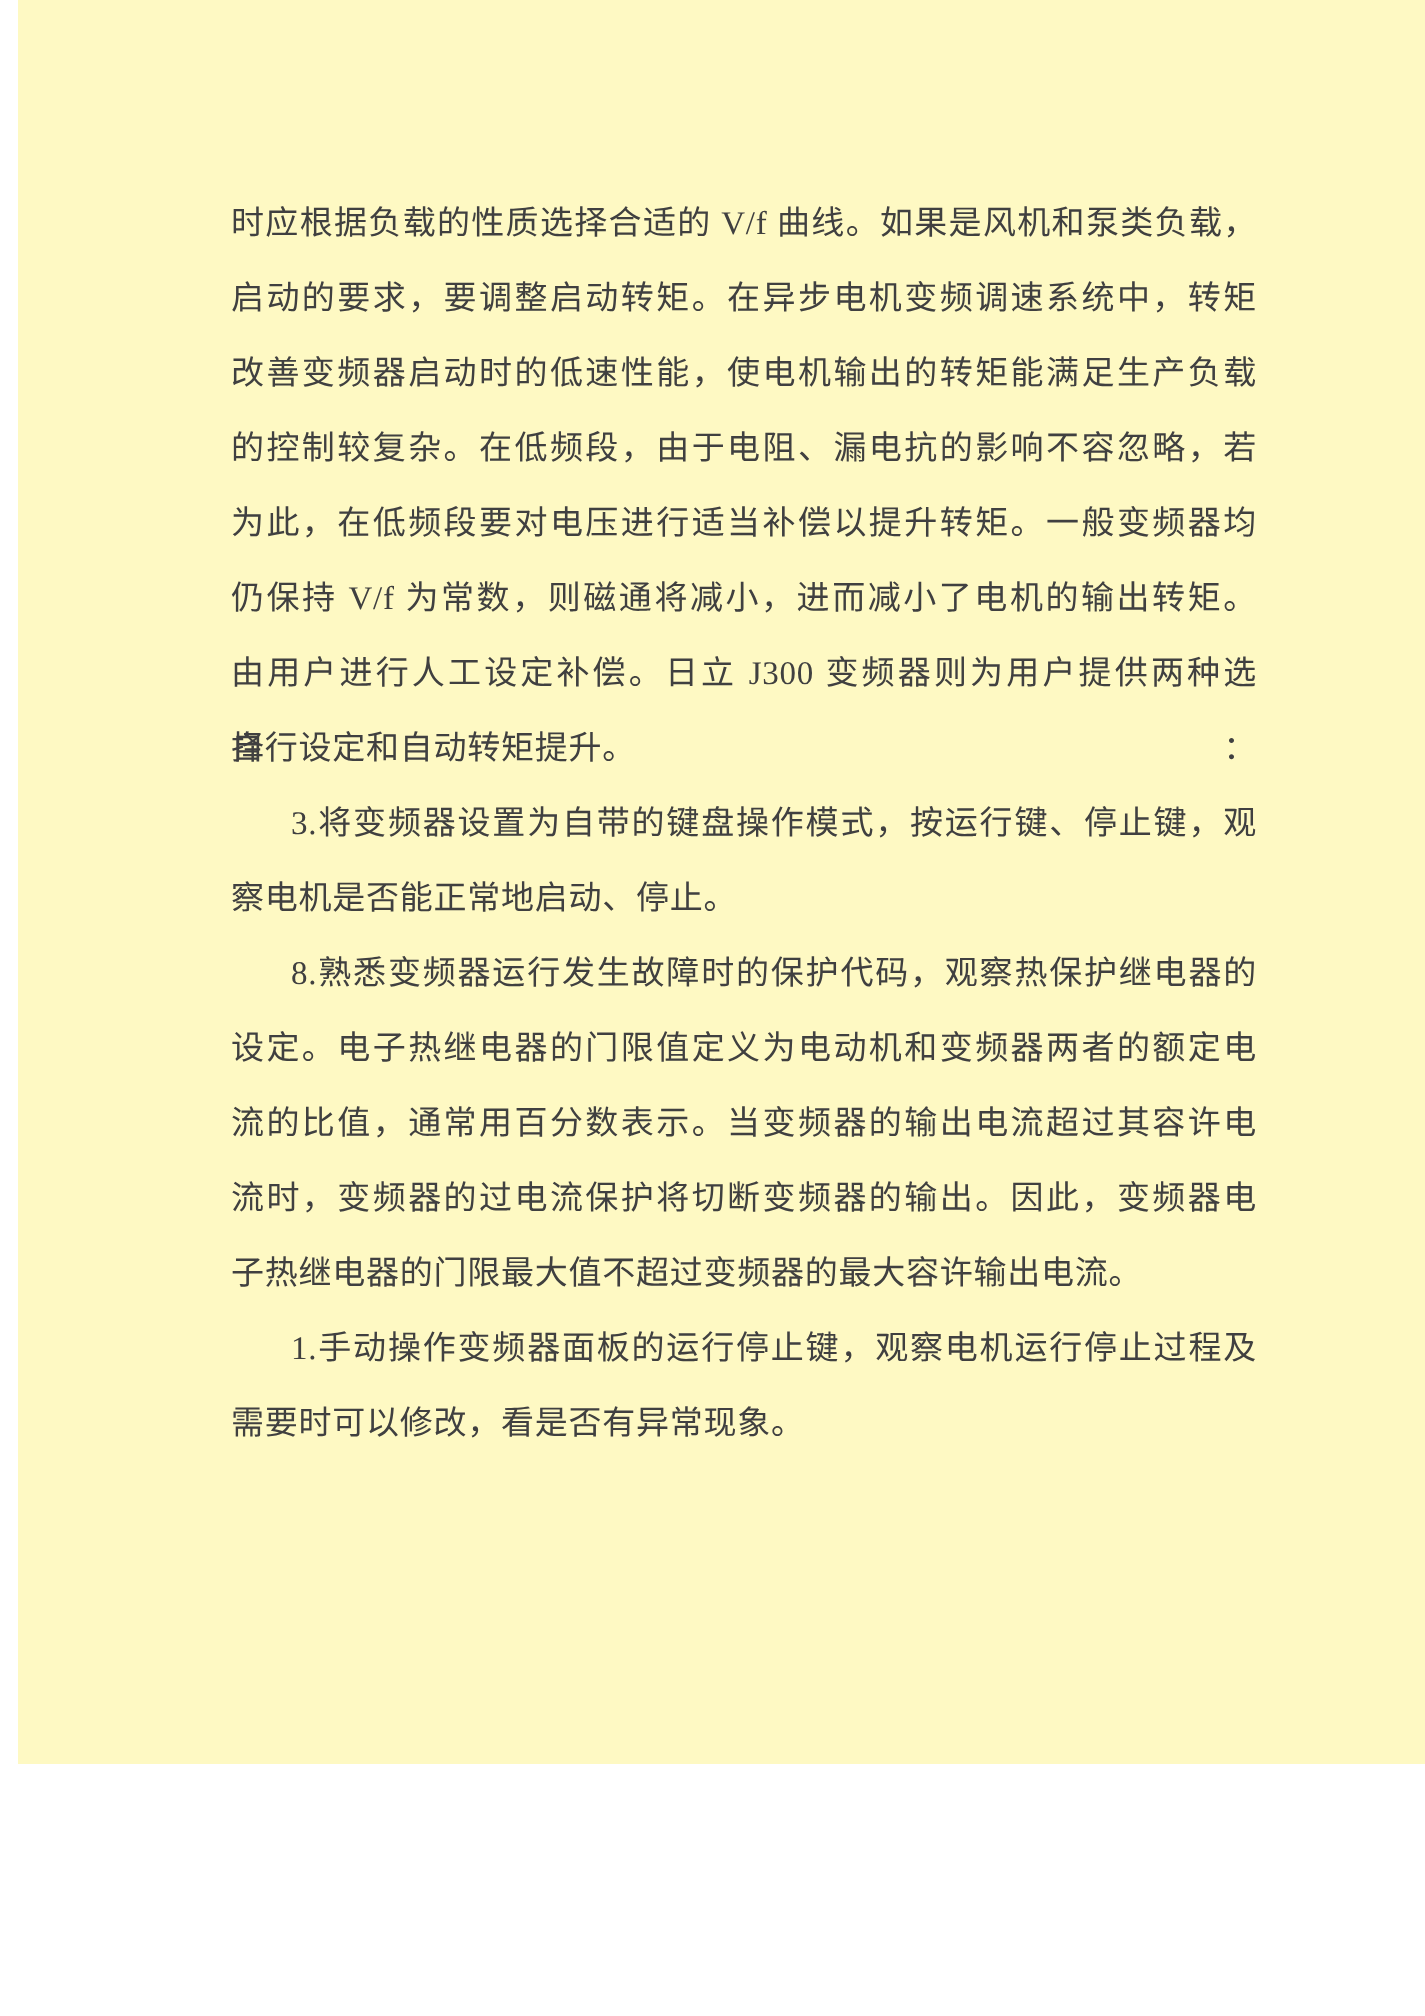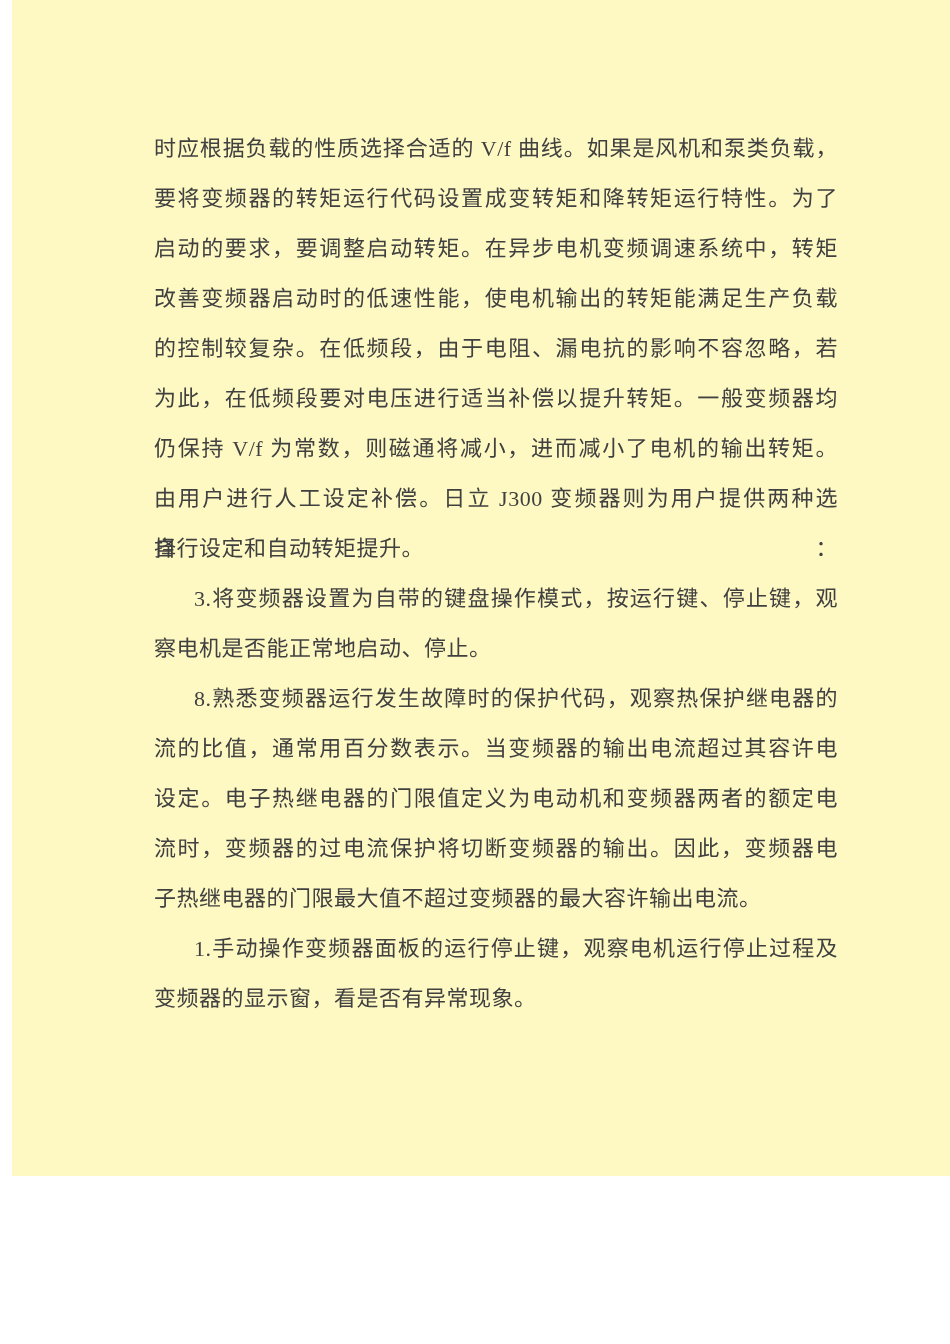--- a/index.html
+++ b/index.html
@@ -47,38 +47,37 @@
     text-indent: 40px;
   }
 </style>
 </head>
 <body>
 
 <div class="page">
   <div class="text-block" id="text-block" style="color: rgb(64, 64, 64);">
       <div class="para">
         <div class="line">时应根据负载的性质选择合适的 V/f 曲线。如果是风机和泵类负载，</div>
-        <div class="line">要将变频器的转矩运行代码设置成变转矩和降转矩运行特性。为了</div>
         <div class="line">启动的要求，要调整启动转矩。在异步电机变频调速系统中，转矩</div>
         <div class="line">改善变频器启动时的低速性能，使电机输出的转矩能满足生产负载</div>
         <div class="line">的控制较复杂。在低频段，由于电阻、漏电抗的影响不容忽略，若</div>
         <div class="line">为此，在低频段要对电压进行适当补偿以提升转矩。一般变频器均</div>
         <div class="line">仍保持 V/f 为常数，则磁通将减小，进而减小了电机的输出转矩。</div>
         <div class="line">由用户进行人工设定补偿。日立 J300 变频器则为用户提供两种选择：</div>
         <div class="line lastline">自行设定和自动转矩提升。</div>
       </div>
       <div class="para">
         <div class="line indent">3.将变频器设置为自带的键盘操作模式，按运行键、停止键，观</div>
         <div class="line lastline">察电机是否能正常地启动、停止。</div>
       </div>
       <div class="para">
         <div class="line indent">8.熟悉变频器运行发生故障时的保护代码，观察热保护继电器的</div>
+        <div class="line">设定。电子热继电器的门限值定义为电动机和变频器两者的额定电</div>
         <div class="line">流的比值，通常用百分数表示。当变频器的输出电流超过其容许电</div>
-        <div class="line">设定。电子热继电器的门限值定义为电动机和变频器两者的额定电</div>
         <div class="line">流时，变频器的过电流保护将切断变频器的输出。因此，变频器电</div>
         <div class="line lastline">子热继电器的门限最大值不超过变频器的最大容许输出电流。</div>
       </div>
       <div class="para">
         <div class="line indent">1.手动操作变频器面板的运行停止键，观察电机运行停止过程及</div>
-        <div class="line lastline">变频器的显示窗，看是否有异常现象。</div>
+        <div class="line lastline">需要时可以修改，看是否有异常现象。</div>
       </div>
     </div>
 </div>
 
 </body></html>

